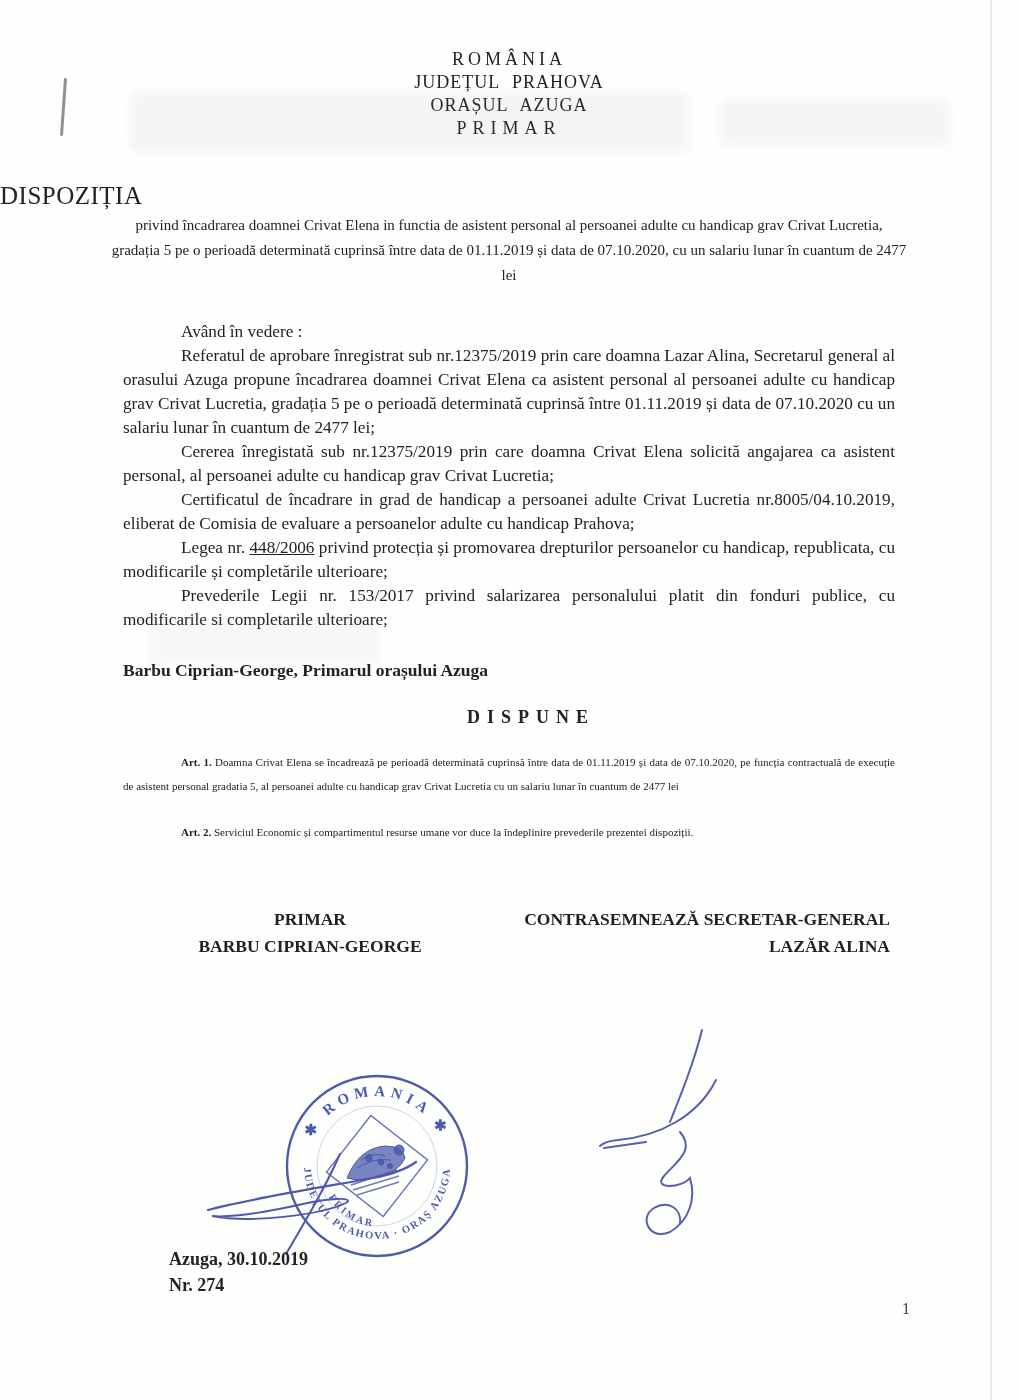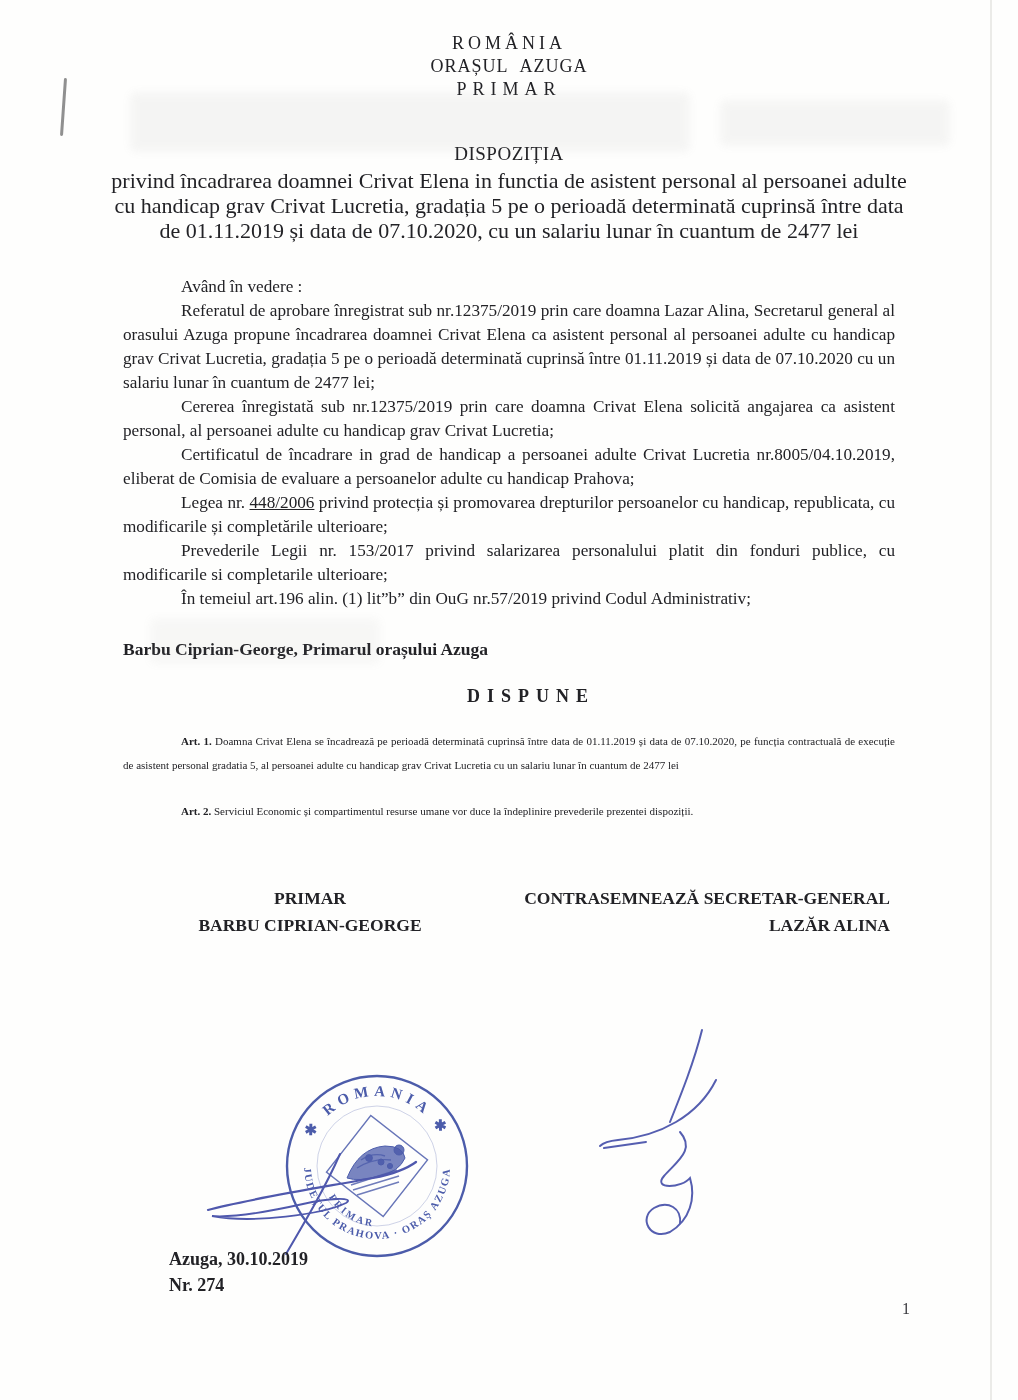--- a/index.html
+++ b/index.html
@@ -16,30 +16,30 @@
   .scan-edge{position:absolute;right:26px;top:0;width:2px;height:100%;background:#ebebe8;}
   .staple-mark{
     position:absolute;left:62px;top:78px;width:3px;height:58px;
     background:#6b6b6b;border-radius:3px;transform:rotate(4deg);opacity:.75;
   }
   .ghost{position:absolute;background:#8f8f8c;filter:blur(4px);opacity:.08;border-radius:6px;}
   .ghost-a{left:130px;top:92px;width:560px;height:60px;}
   .ghost-b{left:720px;top:100px;width:230px;height:46px;}
   .ghost-c{left:150px;top:618px;width:230px;height:46px;opacity:.06;}
   
-  .header{padding-top:32px;text-align:center;font-size:18px;line-height:23px;}
+  .header{padding-top:48px;text-align:center;font-size:18px;line-height:23px;}
   .header .country{letter-spacing:4px;word-spacing:2px;}
   .header .county{word-spacing:7px;letter-spacing:1px;}
   .header .city{word-spacing:7px;letter-spacing:1px;}
   .header .office{letter-spacing:6px;}
   
-  .doc-title{margin-top:42px;text-align:center;font-size:19px;letter-spacing:.5px;}
+  .doc-title{margin-top:42px;text-align:left;font-size:25px;letter-spacing:.5px;}
   .doc-about{
     width:796px;margin:3px auto 0;text-align:center;
-    font-size:22px;line-height:25px;
+    font-size:15px;line-height:25px;
   }
   
   .body{
     width:772px;margin:32px auto 0;
     font-size:17.2px;line-height:24px;text-align:justify;
   }
   .body p{margin:0;text-indent:58px;}
   .ul{text-decoration:underline;}
   .issuer{width:772px;margin:28px auto 12px;font-weight:bold;font-size:17.5px;}
   .dispune{margin-top:26px;text-align:center;font-weight:bold;font-size:18px;letter-spacing:7px;padding-left:44px;}
@@ -63,35 +63,35 @@
 <div class="page">
 
   <div class="scan-edge"></div>
   <div class="staple-mark"></div>
   <div class="ghost ghost-a"></div>
   <div class="ghost ghost-b"></div>
   <div class="ghost ghost-c"></div>
 
   <div class="header">
     <div class="country">ROMÂNIA</div>
+    <div class="county">JUDEȚUL PRAHOVA</div>
     <div class="city">ORAȘUL AZUGA</div>
     <div class="office">PRIMAR</div>
   </div>
 
   <div class="doc-title">DISPOZIȚIA</div>
   <div class="doc-about">privind încadrarea doamnei Crivat Elena in functia de asistent personal al persoanei adulte cu handicap grav Crivat Lucretia, gradația 5 pe o perioadă determinată cuprinsă între data de 01.11.2019 și data de 07.10.2020, cu un salariu lunar în cuantum de 2477 lei</div>
 
   <div class="body">
     <p>Având în vedere :</p>
     <p>Referatul de aprobare înregistrat sub nr.12375/2019 prin care doamna Lazar Alina, Secretarul general al orasului Azuga propune încadrarea doamnei Crivat Elena ca asistent personal al persoanei adulte cu handicap grav Crivat Lucretia, gradația 5 pe o perioadă determinată cuprinsă între 01.11.2019 și data de 07.10.2020 cu un salariu lunar în cuantum de 2477 lei;</p>
     <p>Cererea înregistată sub nr.12375/2019 prin care doamna Crivat Elena solicită angajarea ca asistent personal, al persoanei adulte cu handicap grav Crivat Lucretia;</p>
     <p>Certificatul de încadrare in grad de handicap a persoanei adulte Crivat Lucretia nr.8005/04.10.2019, eliberat de Comisia de evaluare a persoanelor adulte cu handicap Prahova;</p>
     <p><span>Legea nr. </span><span class="ul">448/2006</span><span> privind protecția și promovarea drepturilor persoanelor cu handicap, republicata, cu modificarile și completările ulterioare;</span></p>
     <p>Prevederile Legii nr. 153/2017 privind salarizarea personalului platit din fonduri publice, cu modificarile si completarile ulterioare;</p>
-    <p>În temeiul art.196 alin. (1) lit”b” din OuG nr.57/2019 privind Codul Administrativ;</p>
   </div>
 
   <div class="issuer">Barbu Ciprian-George, Primarul orașului Azuga</div>
   <div class="dispune">DISPUNE</div>
 
   <div class="articles">
     <p><span class="art-label">Art. 1.</span><span> Doamna Crivat Elena se încadrează pe perioadă determinată cuprinsă între data de 01.11.2019 și data de 07.10.2020, pe funcția contractuală de execuție de asistent personal gradatia 5, al persoanei adulte cu handicap grav Crivat Lucretia cu un salariu lunar în cuantum de 2477 lei</span></p>
     <p><span class="art-label">Art. 2.</span><span> Serviciul Economic și compartimentul resurse umane vor duce la îndeplinire prevederile prezentei dispoziții.</span></p>
   </div>
 

